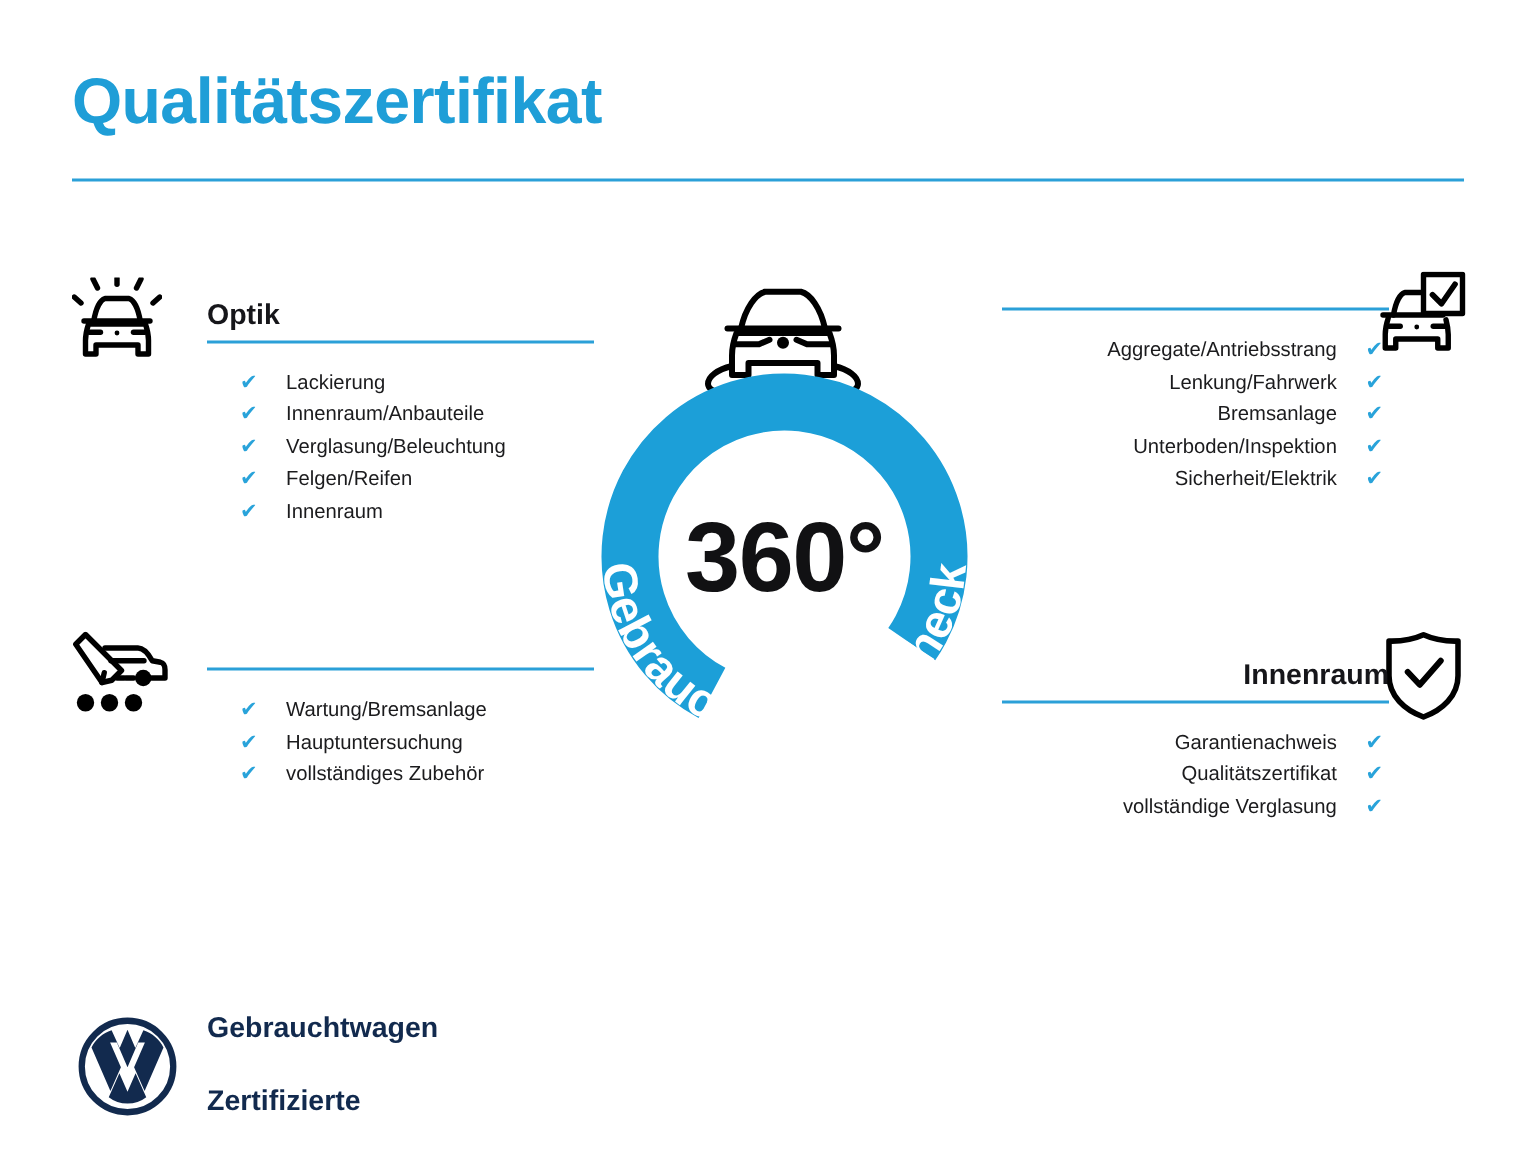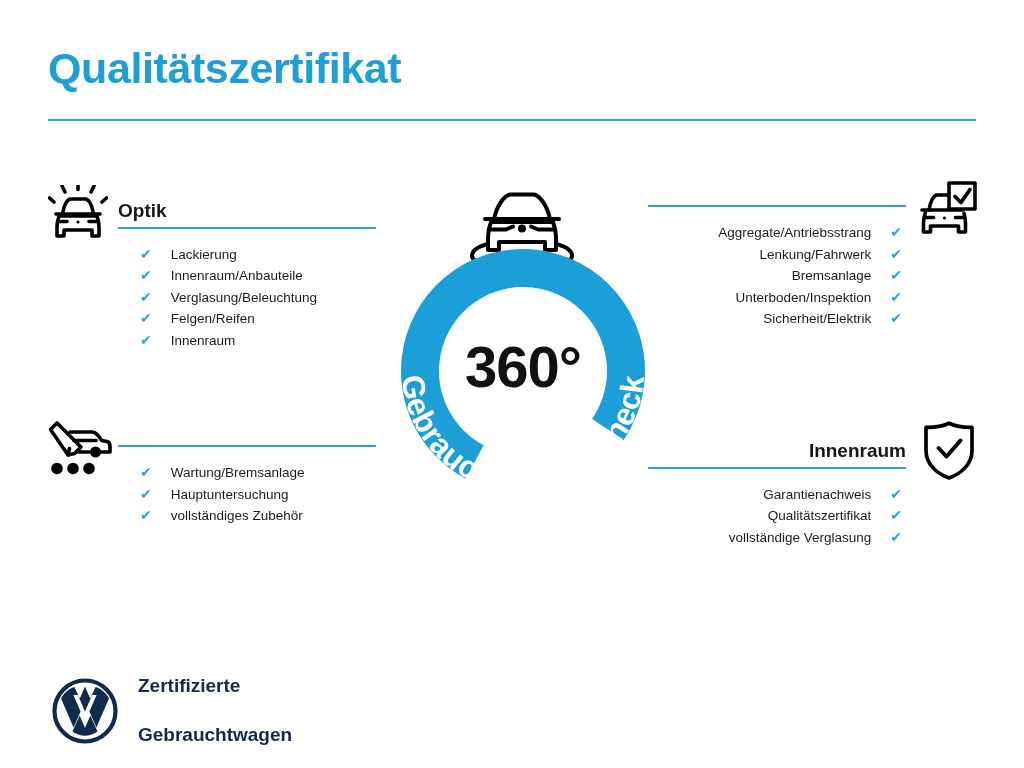--- a/index.html
+++ b/index.html
@@ -35,20 +35,21 @@
     top: 119px;
     width: 928px;
     height: 2px;
     background: #2ba0d8;
   }
 
   
   .block {
     position: absolute;
     width: 300px;
+    margin-left: 20px;
   }
   .block.left  { left: 118px; }
   .block.right { left: 606px; }
   .block.row1  { top: 200px; }
   .block.row2  { top: 440px; }
 
   .block-heading {
     font-size: 19px;
     font-weight: bold;
     color: #16161a;
@@ -111,21 +112,21 @@
     height: 310px;
   }
   #badge-ring { position: absolute; left: 0; top: 55px; }
   #badge-car  { position: absolute; left: 88px; top: 0; }
   #badge-value {
     position: absolute;
     left: 0;
     top: 150px;
     width: 290px;
     text-align: center;
-    font-size: 58px;
+    font-size: 66px;
     font-weight: bold;
     letter-spacing: -1px;
     color: #111113;
     line-height: 1;
   }
 
   
   #vw-lockup {
     position: absolute;
     left: 52px;
@@ -322,16 +323,16 @@
 
 <div id="vw-lockup">
   <div id="vw-mark">
     <svg width="66" height="66" viewBox="0 0 66 66" fill="none">
       <circle cx="33" cy="33" r="30.5" stroke="#122a4e" stroke-width="4.2" fill="none"></circle>
       <path d="M33 8.5 L38.2 20.6 L43.6 8.9 C49.5 10.8 54.3 15 57 20.4 L44.4 49.4 L37.4 33.5 L44.6 17 L40.1 17 L33 33.5 L25.9 17 L21.4 17 L28.6 33.5 L21.6 49.4 L9 20.4 C11.7 15 16.5 10.8 22.4 8.9 L27.8 20.6 Z" fill="#122a4e"></path>
       <path d="M20.5 53.5 L27.6 37.5 L33 49.8 L38.4 37.5 L45.5 53.5 C42 56.2 37.7 57.7 33 57.7 C28.3 57.7 24 56.2 20.5 53.5 Z" fill="#122a4e"></path>
     </svg>
   </div>
   <div id="vw-wordmark">
+    <div>Gebrauchtwagen</div>
     <div>Zertifizierte</div>
-    <div>Gebrauchtwagen</div>
   </div>
 </div>
 
 </body></html>

